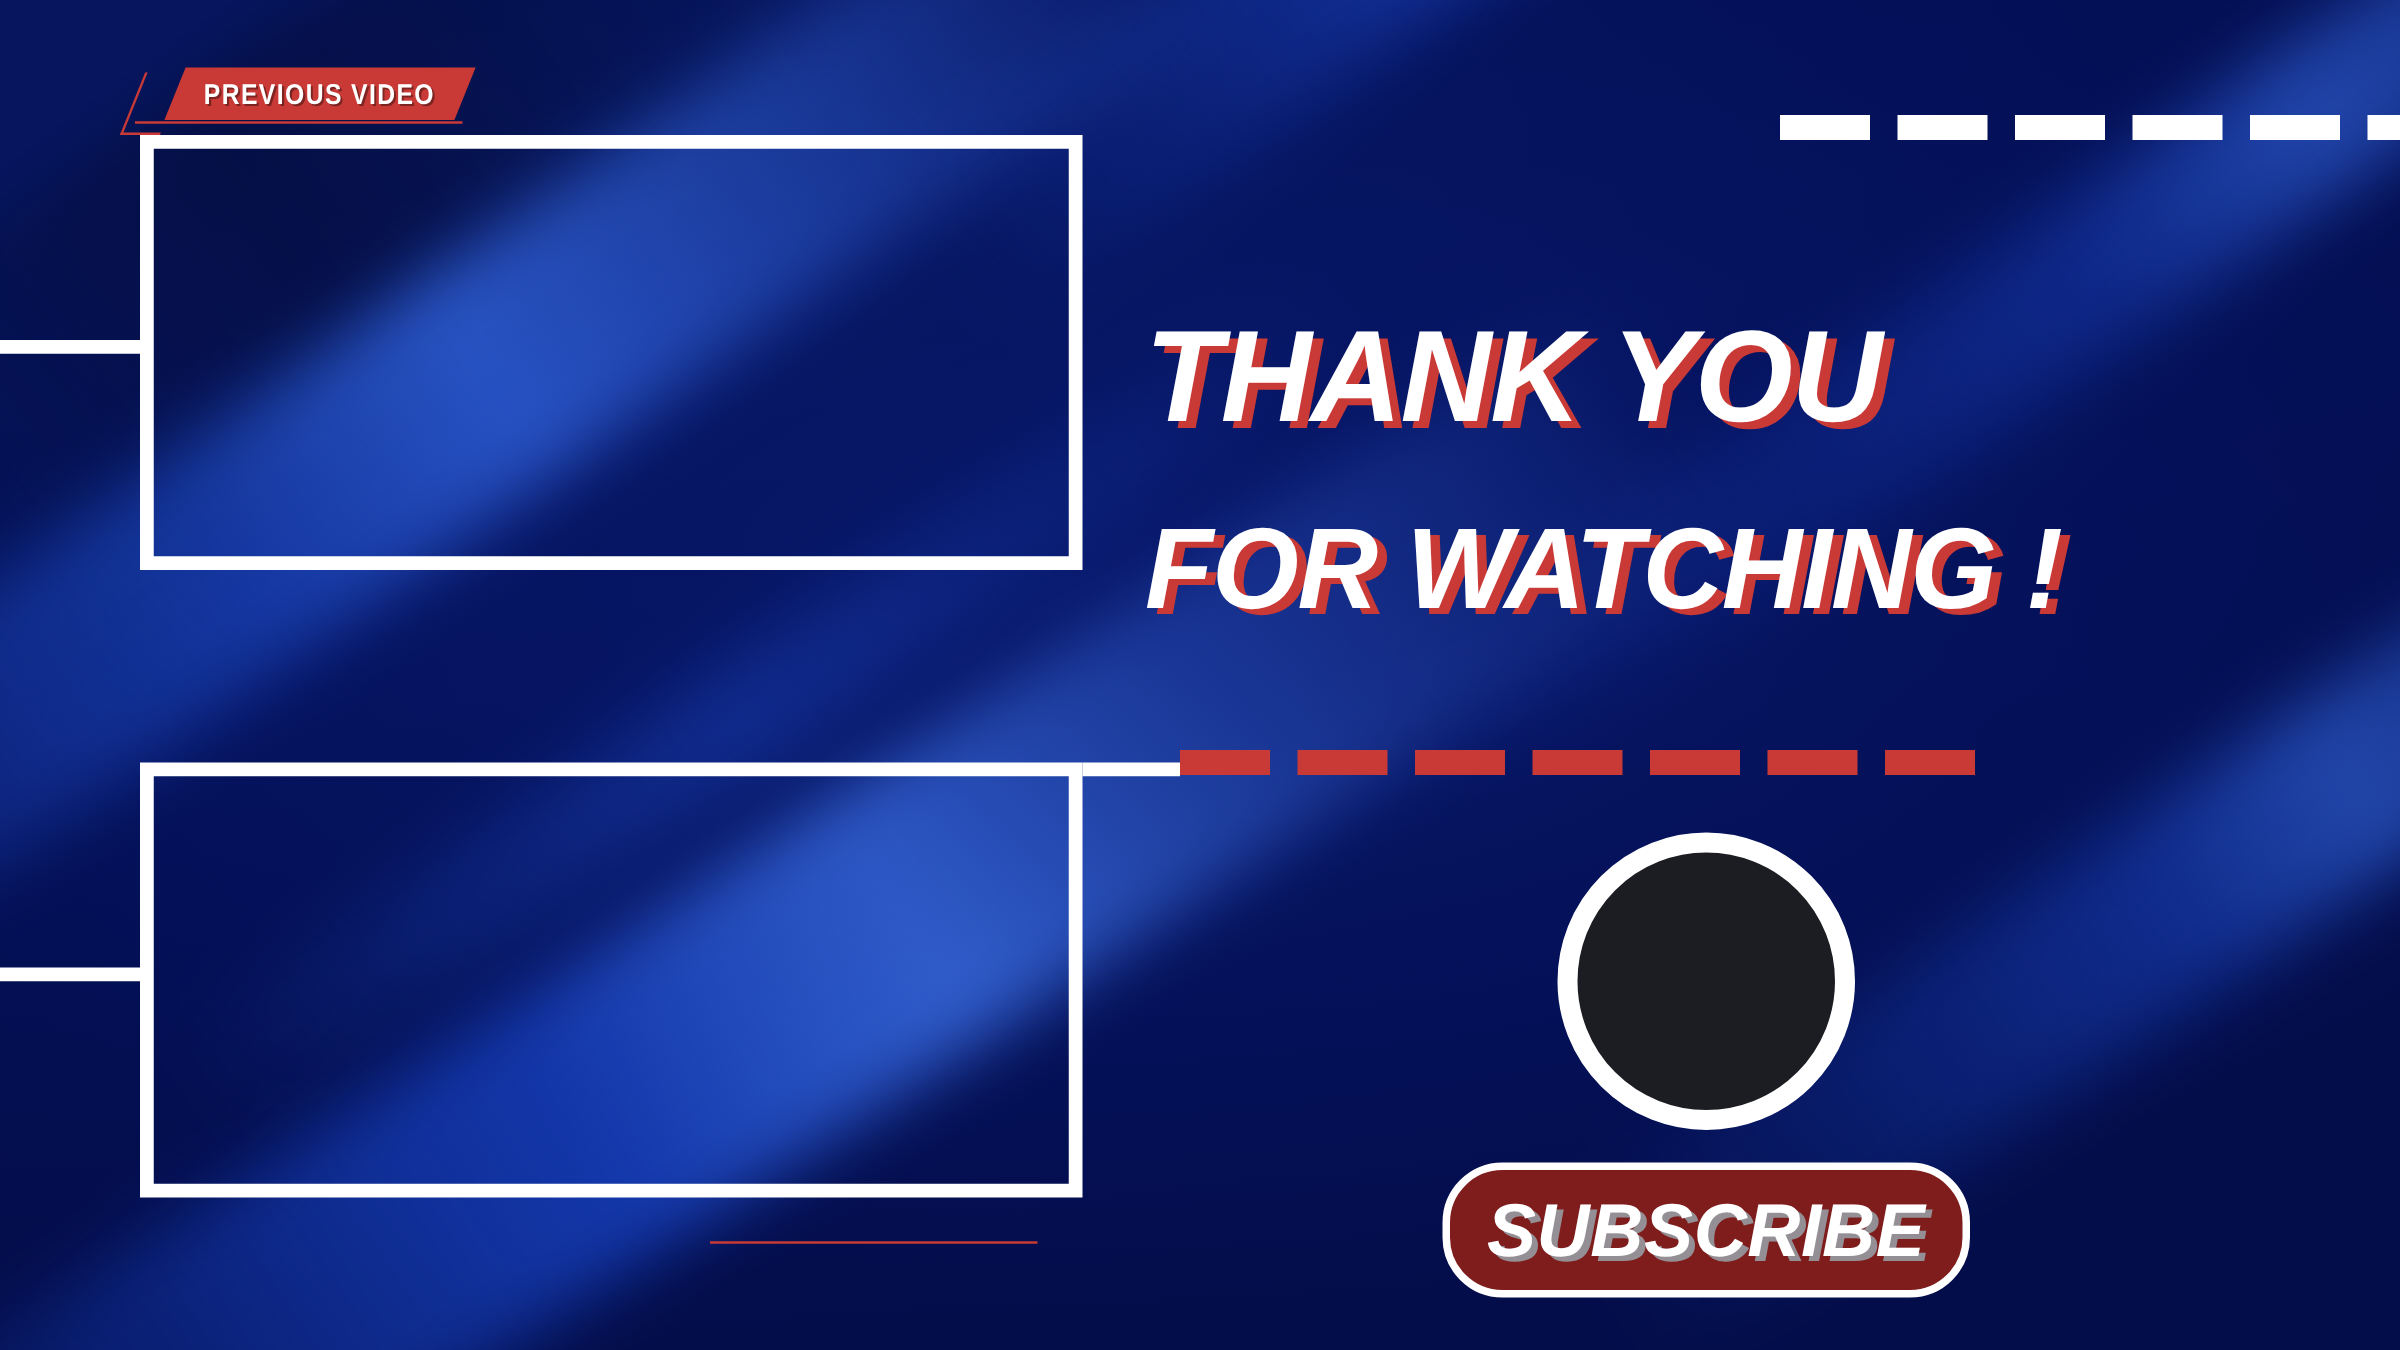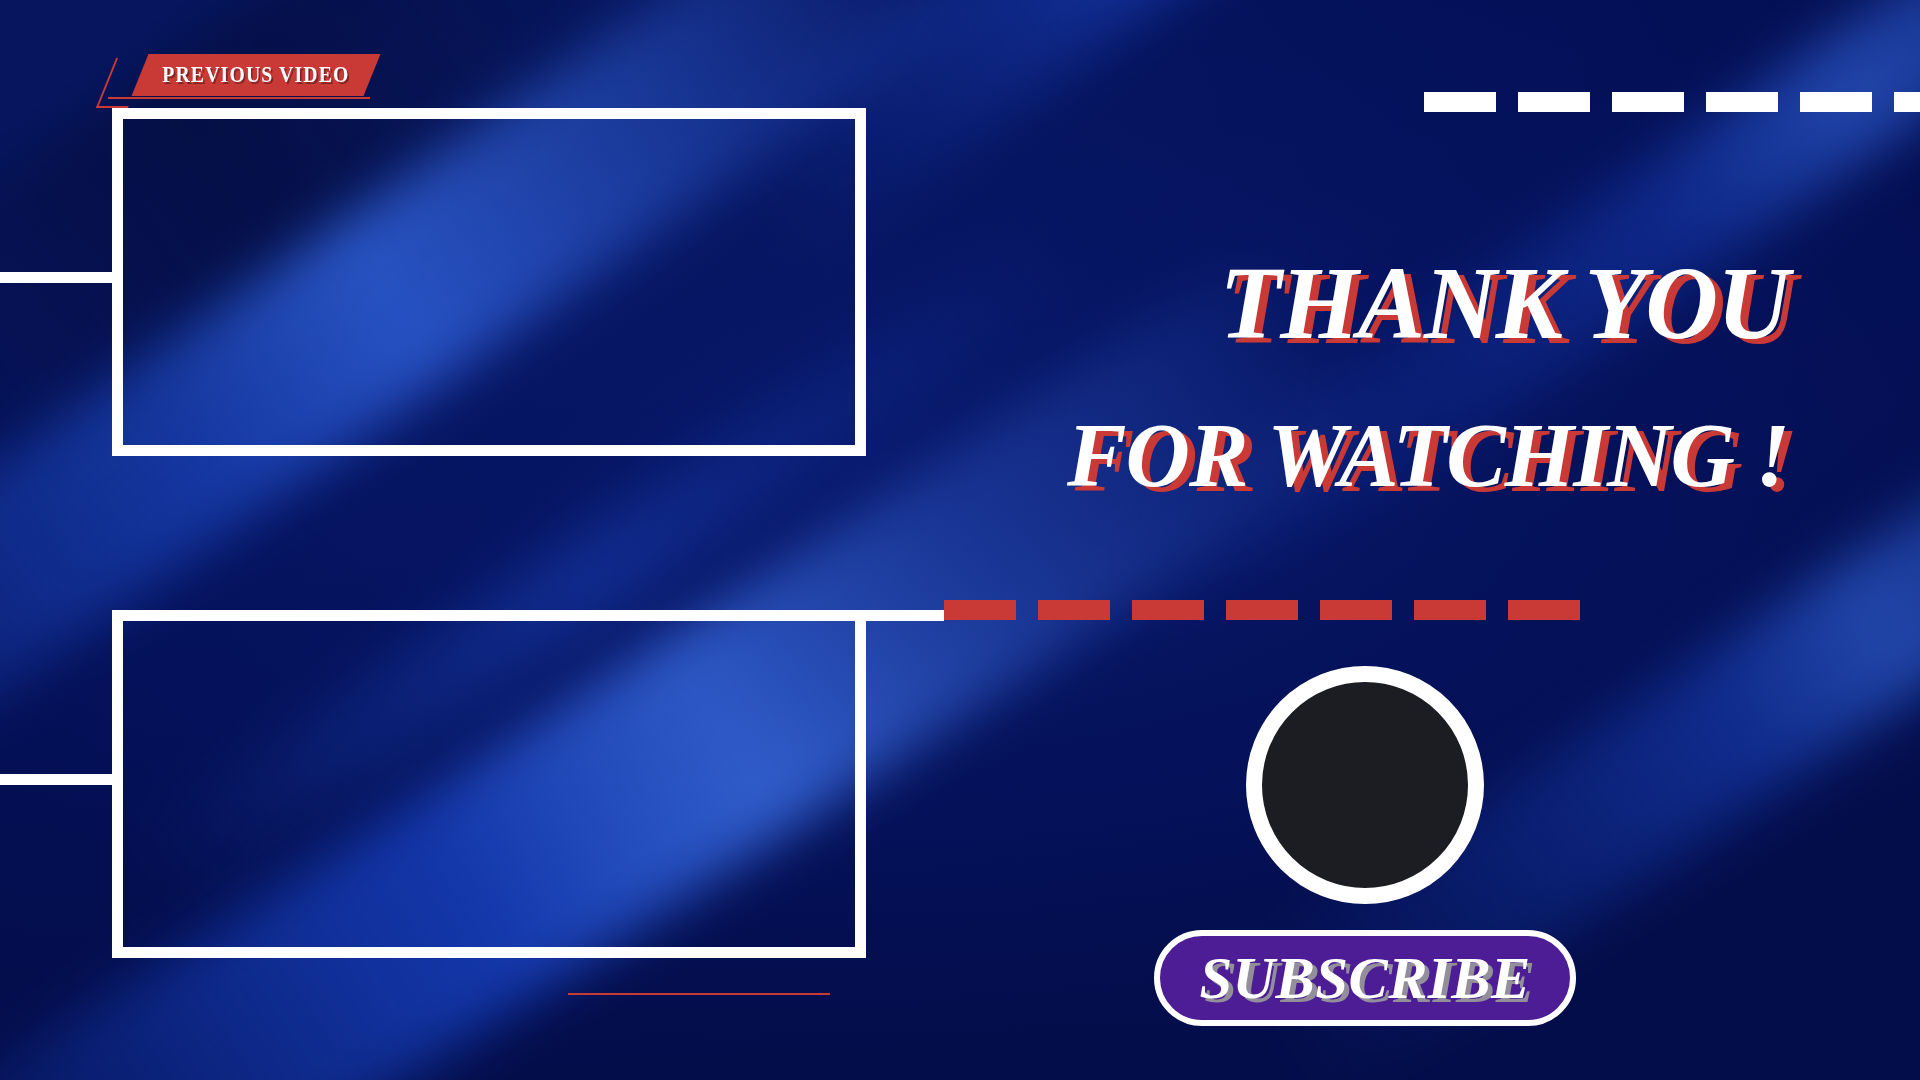--- a/index.html
+++ b/index.html
@@ -6,21 +6,21 @@
     margin: 0;
     padding: 0;
     background: #000;
   }
 
   #stage {
     position: relative;
     width: 1920px;
     height: 1080px;
     overflow: hidden;
-    font-family: Liberation Serif, serif;
+    font-family: Liberation Sans, sans-serif;
     background: #041055;
   }
 
   
   .bg-base {
     position: absolute;
     inset: 0;
     background:
       radial-gradient(ellipse 120% 90% at 18% 12%, #07175f 0%, #04115a 45%, #030d4a 100%);
   }
@@ -175,21 +175,20 @@
   #dash-white .dash { width: 72px; margin-right: 22px; background: #ffffff; }
   #dash-red { left: 944px; top: 600px; }
   #dash-red .dash { width: 72px; margin-right: 22px; background: #c93a36; }
 
   
   #headline {
     position: absolute;
     left: 916px;
     top: 252px;
     width: 900px;
-    text-align: right;
   }
   .headline-line {
     color: #ffffff;
     font-weight: 700;
     font-style: italic;
     font-size: 104px;
     line-height: 0.98;
     letter-spacing: -1px;
     white-space: nowrap;
     text-shadow:
@@ -212,23 +211,23 @@
     border-radius: 50%;
     background: #1c1d22;
     border: 16px solid #ffffff;
     box-sizing: border-box;
   }
   #subscribe-button {
     position: absolute;
     left: 1154px;
     top: 930px;
     width: 422px;
-    height: 96px;
+    height: 108px;
     border-radius: 48px;
-    background: #4c1d95;
+    background: #7f1d1d;
     border: 6px solid #ffffff;
     box-sizing: border-box;
     display: flex;
     align-items: center;
     justify-content: center;
     cursor: pointer;
   }
   #subscribe-label {
     color: #ffffff;
     font-weight: 700;

